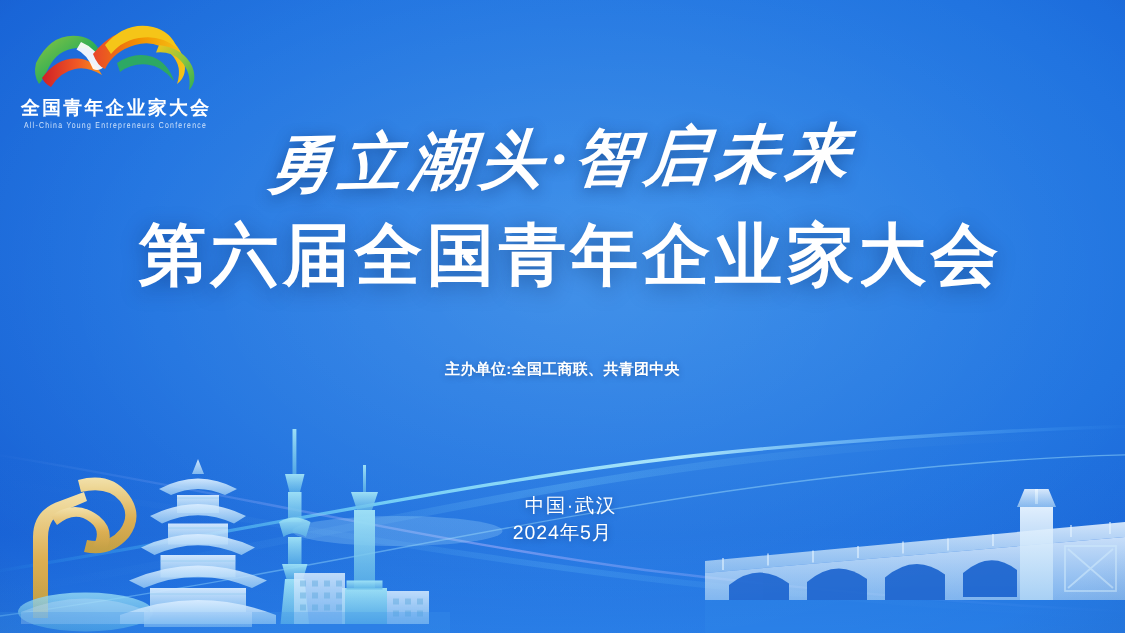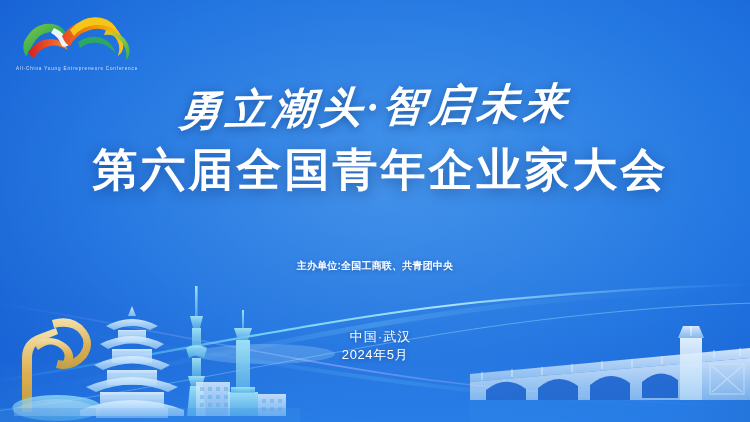--- a/index.html
+++ b/index.html
@@ -102,21 +102,20 @@
   }
 
   
   .orgs {
     position: absolute;
     left: 0;
     right: 0;
     top: 236px;
     text-align: center;
     color: #ffffff;
-    margin-top: 19px;
   }
   .org-line {
     font-size: 10px;
     font-weight: bold;
     line-height: 21px;
     letter-spacing: 0.2px;
     white-space: nowrap;
     text-shadow: 0 1px 4px rgba(2,28,80,0.35);
   }
 
@@ -377,20 +376,21 @@
 
         <path d="M44,24 Q58,6 78,8 Q98,10 104,26 Q108,38 100,44 Q104,32 96,24 Q86,14 72,18 Q58,22 52,34 Q47,32 44,24 Z" fill="url(#lgB)"></path>
 
         <path d="M52,18 Q66,2 84,6 Q96,9 100,20 Q90,12 78,13 Q64,14 56,24 Z" fill="#f5c518"></path>
 
         <path d="M88,18 Q104,20 110,32 Q114,42 108,48 Q110,36 102,28 Q96,22 86,23 Z" fill="url(#lgC)"></path>
 
         <path d="M60,30 Q72,22 84,26 Q94,30 98,42 Q90,32 80,31 Q70,30 62,36 Z" fill="#2fae57" opacity="0.9"></path>
       </svg>
     </div>
+    <div class="logo-cn">全国青年企业家大会</div>
     <div class="logo-en">All-China Young Entrepreneurs Conference</div>
   </div>
 
   <div class="slogan">勇立潮头·智启未来</div>
 
   <div class="main-title">第六届全国青年企业家大会</div>
 
   <div class="orgs">
     <div class="org-line">主办单位:全国工商联、共青团中央</div>
   </div>

